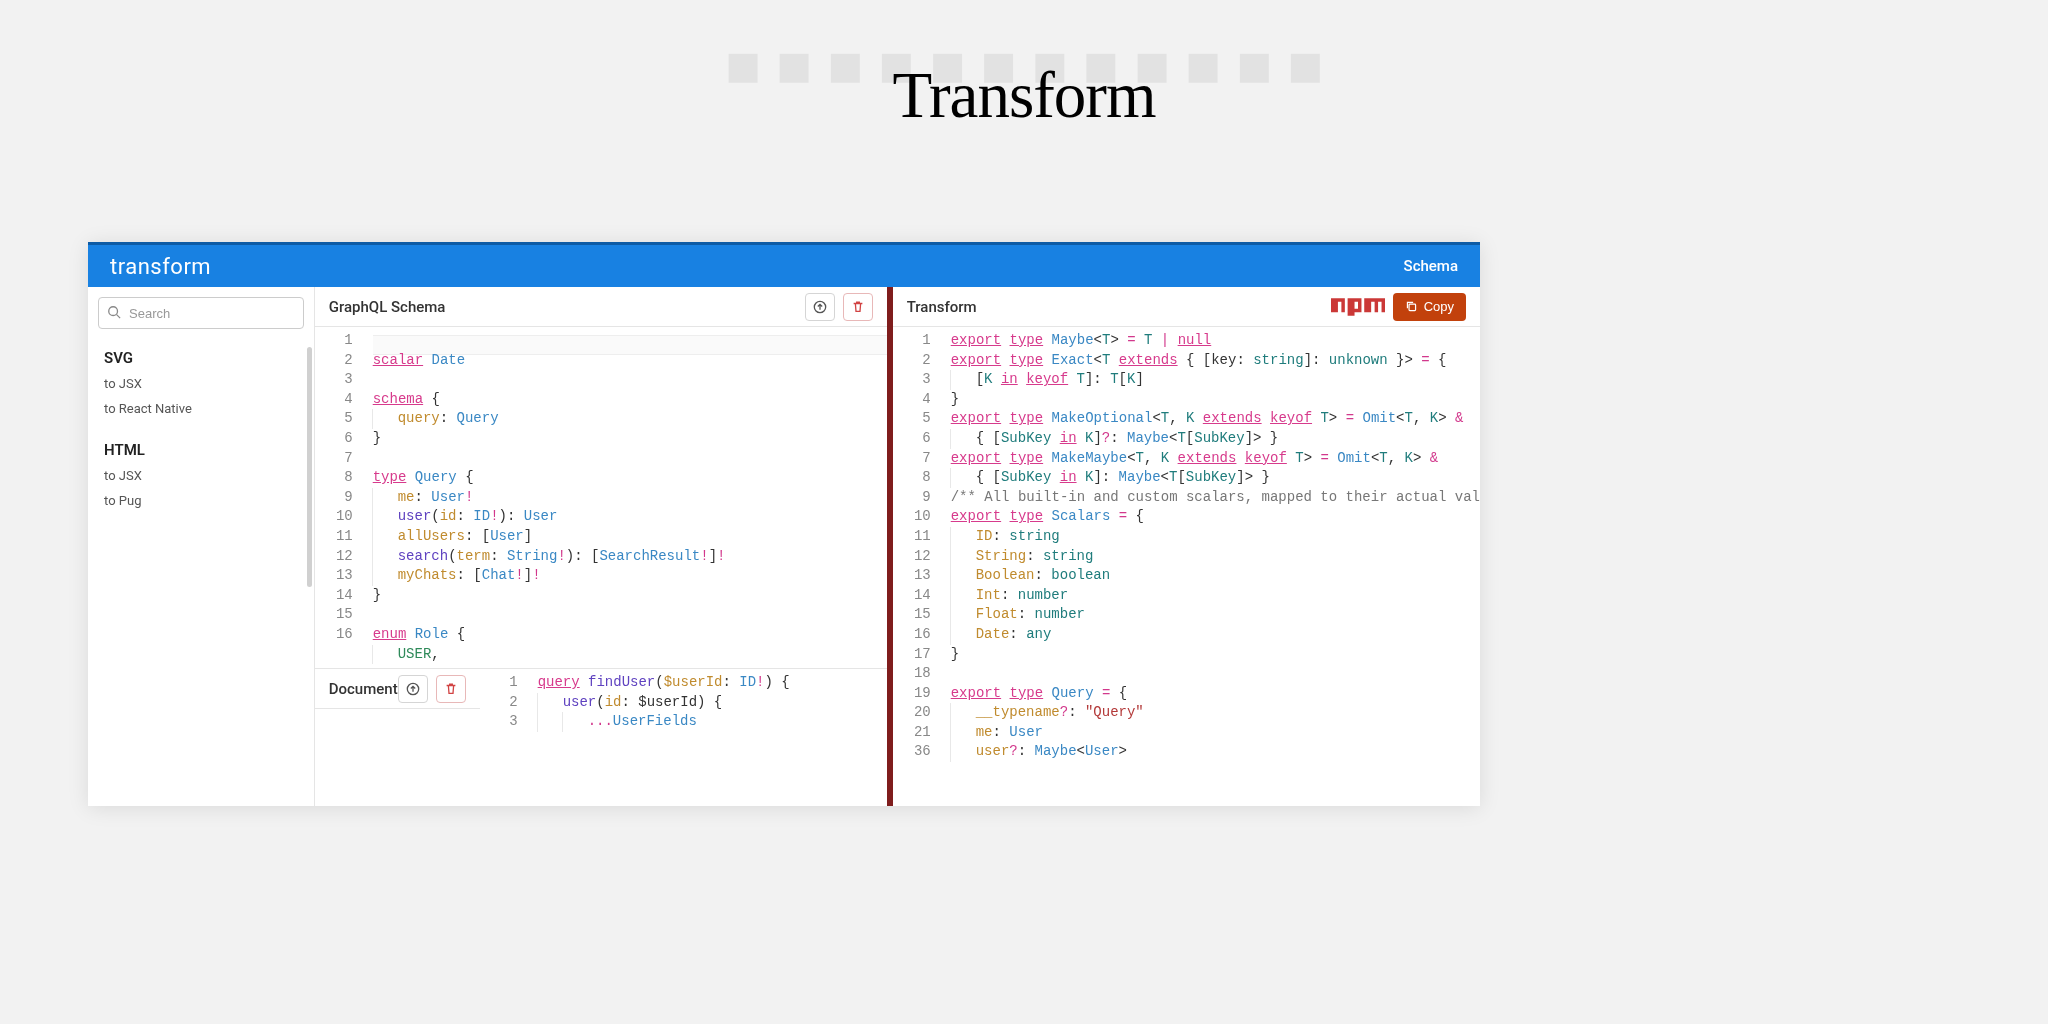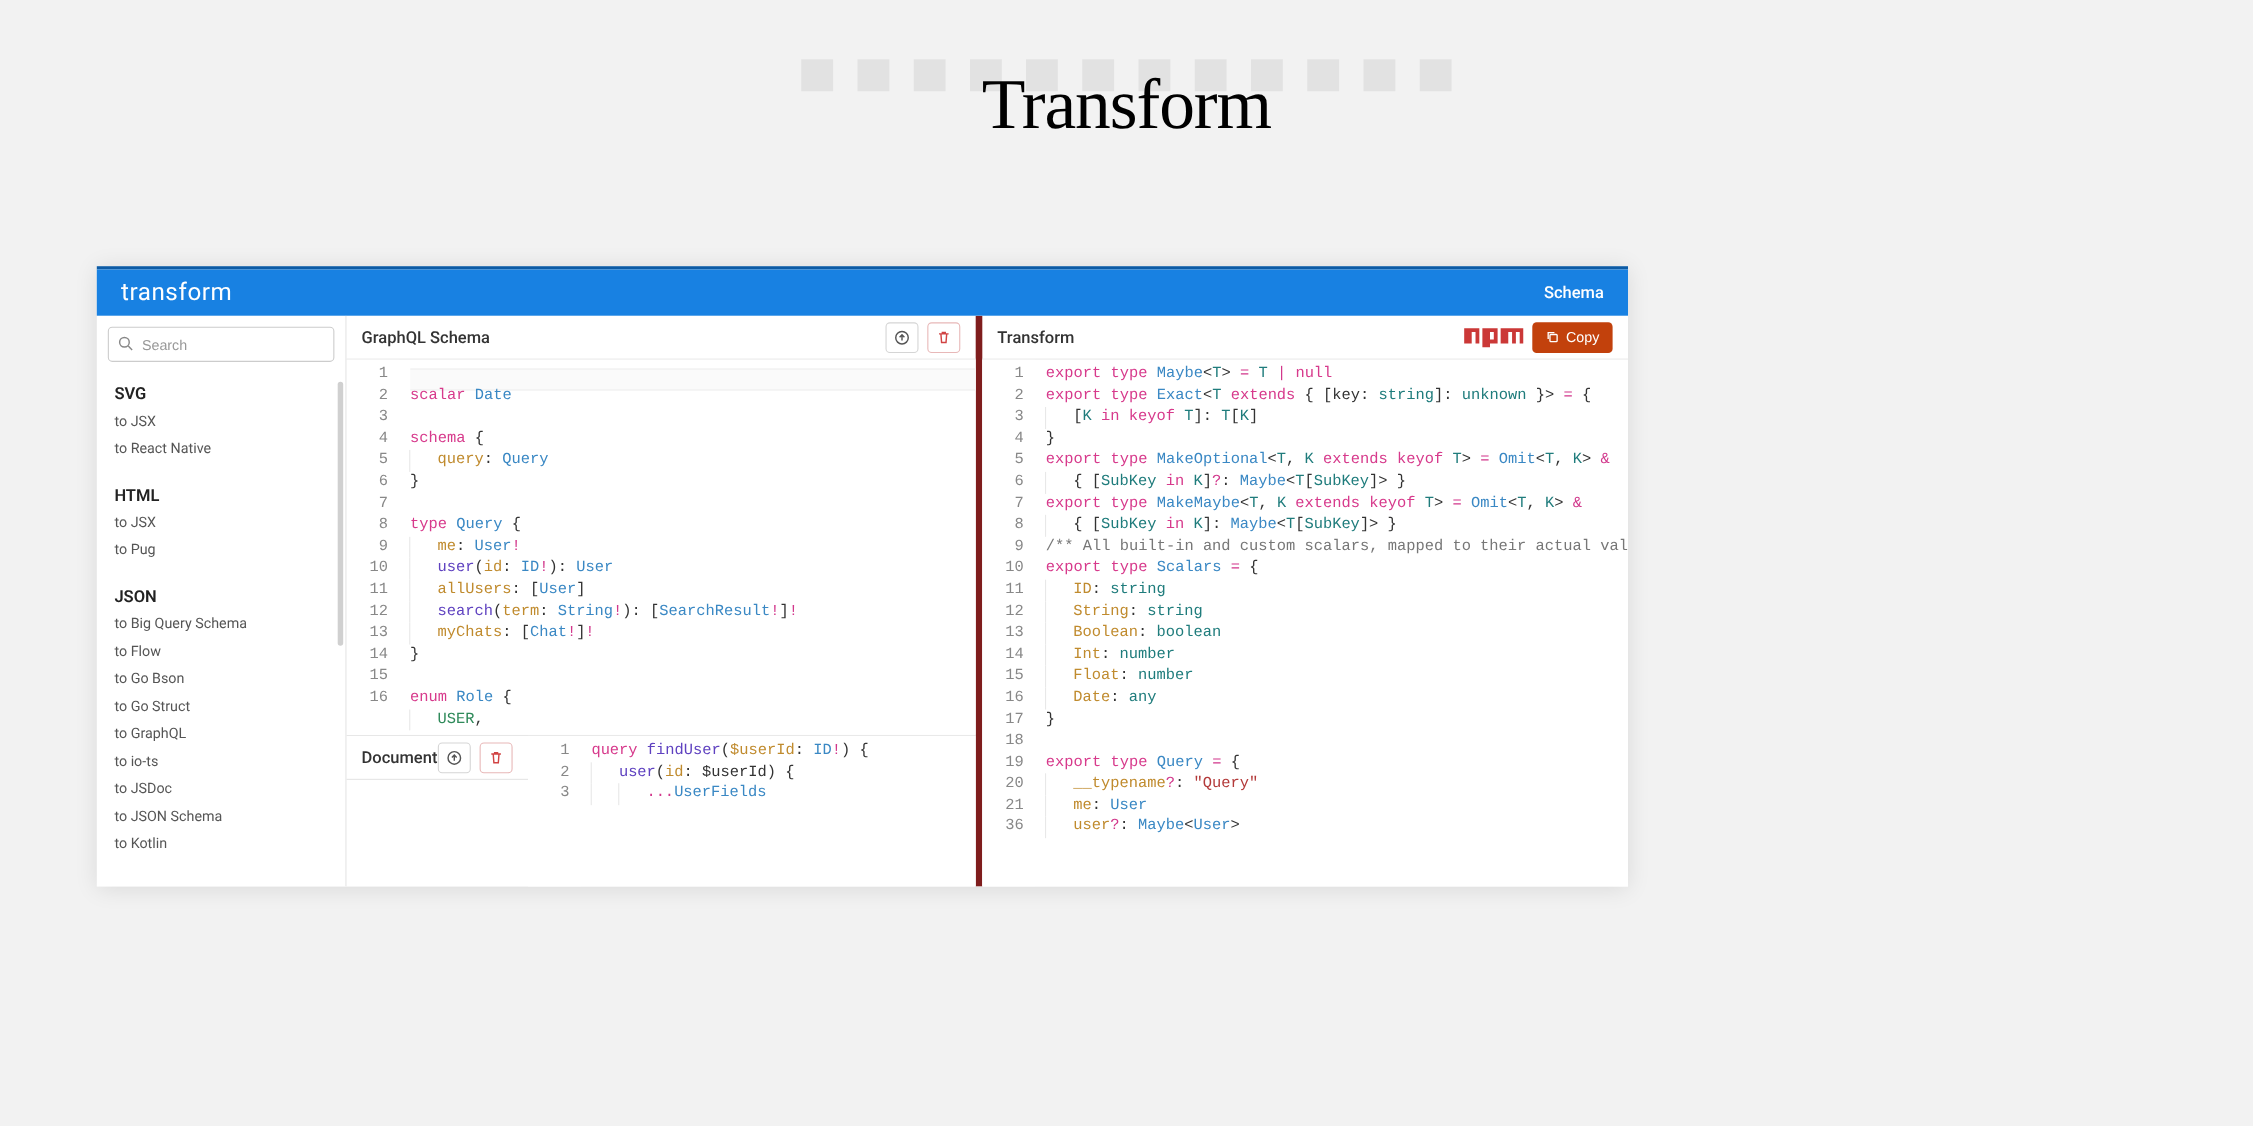--- a/index.html
+++ b/index.html
@@ -209,21 +209,21 @@
     color: #333;
     overflow: hidden;
     position: relative;
   }
   .code-line { height: 19.6px; }
   .pane-top { flex: 0 0 350px; display:flex; flex-direction:column; border-bottom:1px solid #e5e5e5;}
   .pane-bottom { flex:1; display:flex; flex-direction:row;}
   .guide { border-left: 1px solid #e8e8e8; padding-left: 25px; display:inline-block; margin-left:-1px;}
 
   
-  .kw { color: #d73a8c; }
+  .kw { color: #d73a8c; text-decoration: underline; }
   .typ { color: #3a88c4; } 
   .fn { color: #5f42c0; } 
   .prop { color: #c08b2e; } 
   .lit { color: #2f8a5a; } 
   .str { color: #b33939; }
   .com { color: #777; }
   .teal { color: #1f7c7c; }
   .op { color: #d2388c; }
 
   .hl-line {
@@ -264,32 +264,20 @@
       <div id="sidebar-groups">
           <div class="side-group">
             <div class="side-group-title">SVG</div>
             <div class="side-item">to JSX</div>
             <div class="side-item">to React Native</div>
           </div>
           <div class="side-group">
             <div class="side-group-title">HTML</div>
             <div class="side-item">to JSX</div>
             <div class="side-item">to Pug</div>
-          </div>
-          <div class="side-group">
-            <div class="side-group-title">JSON</div>
-            <div class="side-item">to Big Query Schema</div>
-            <div class="side-item">to Flow</div>
-            <div class="side-item">to Go Bson</div>
-            <div class="side-item">to Go Struct</div>
-            <div class="side-item">to GraphQL</div>
-            <div class="side-item">to io-ts</div>
-            <div class="side-item">to JSDoc</div>
-            <div class="side-item">to JSON Schema</div>
-            <div class="side-item">to Kotlin</div>
           </div>
         </div>
       <div class="scrollbar-fake"></div>
     </div>
 
     <div class="panes">
       <div class="left-col">
         <div class="pane-top">
           <div class="pane-header">
             <span>GraphQL Schema</span>

